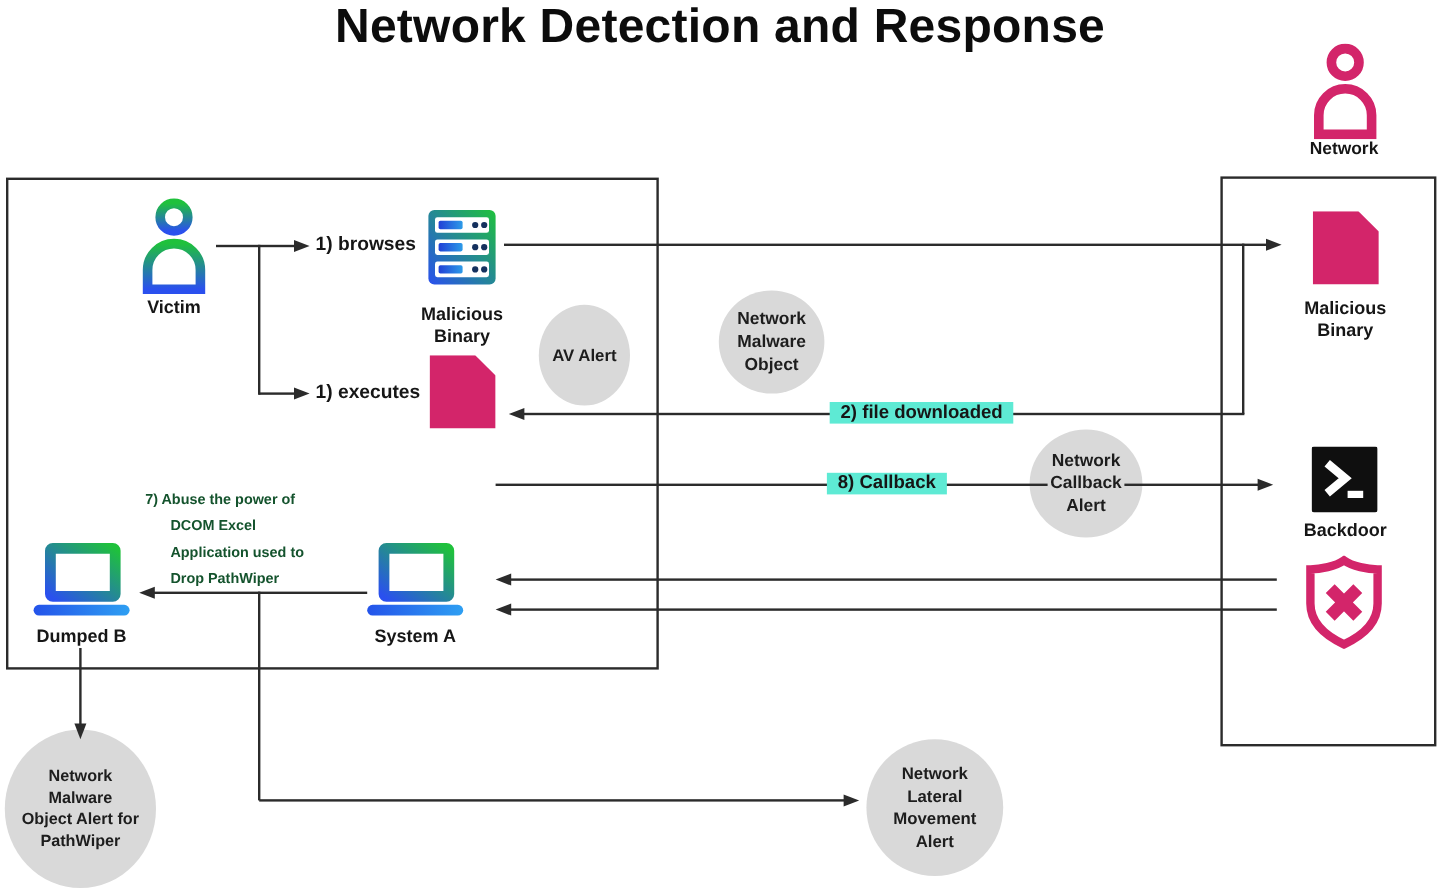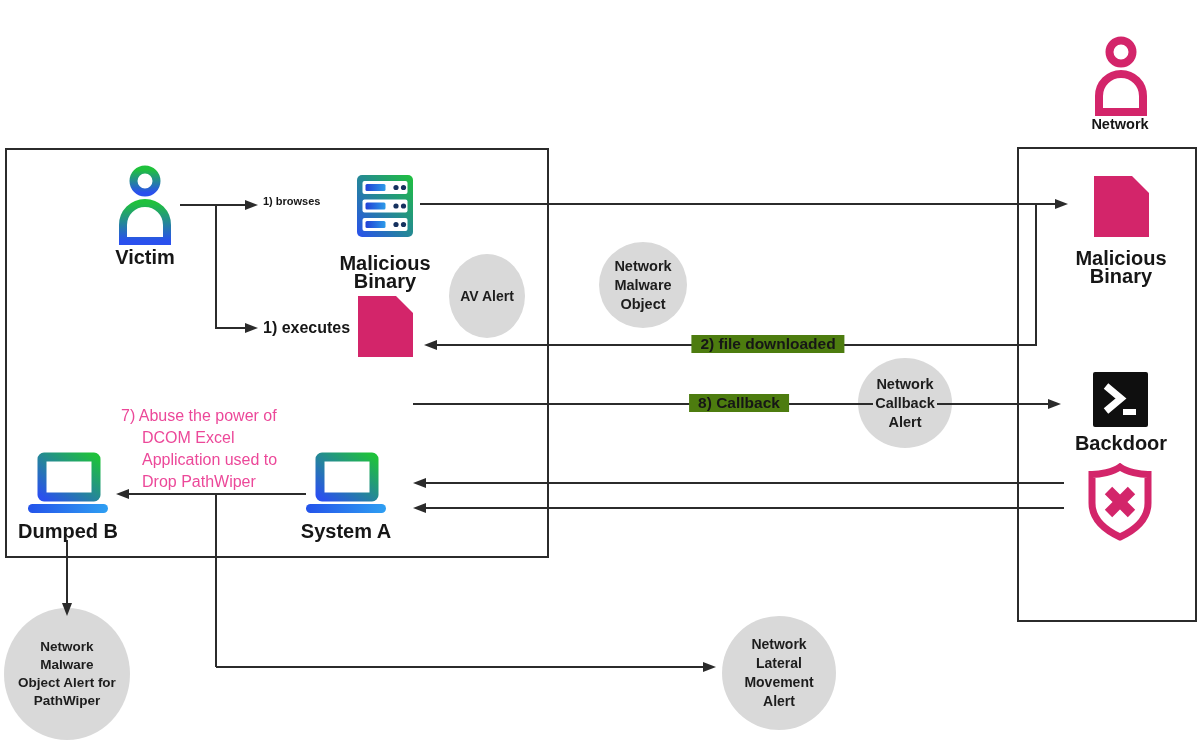--- a/index.html
+++ b/index.html
@@ -10,25 +10,25 @@
   .box{position:absolute;border:2px solid #2b2b2b;box-sizing:border-box;background:transparent;}
   .hline{position:absolute;height:2px;background:#2b2b2b;}
   .vline{position:absolute;width:2px;background:#2b2b2b;}
   .ah{position:absolute;width:0;height:0;}
   .ah.r{border-left:13px solid #2b2b2b;border-top:5px solid transparent;border-bottom:5px solid transparent;}
   .ah.l{border-right:13px solid #2b2b2b;border-top:5px solid transparent;border-bottom:5px solid transparent;}
   .ah.d{border-top:13px solid #2b2b2b;border-left:5px solid transparent;border-right:5px solid transparent;}
   .circle{position:absolute;background:#d9d9d9;border-radius:50%;display:flex;align-items:center;
           justify-content:center;text-align:center;font-weight:600;color:#1d1d1d;white-space:pre-line;}
   .nlabel{position:absolute;font-weight:700;color:#161616;text-align:center;white-space:pre-line;
-          transform:translateX(-50%);font-size:20px;line-height:18px;}
+          transform:translateX(-50%);font-size:15px;line-height:18px;}
   .slabel{position:absolute;font-weight:700;color:#161616;white-space:nowrap;font-size:15.5px;}
-  .slabel.online{transform:translateX(-50%);background:#4d7c0f;padding:0 9px;}
-  .step7{position:absolute;left:121px;top:405px;width:200px;font-size:16px;font-weight:400;
-         line-height:22px;white-space:pre-line;text-indent:-21px;padding-left:21px;color:#ec4899;}
+  .slabel.online{transform:translateX(-50%);background:#5eead4;padding:0 9px;}
+  .step7{position:absolute;left:121px;top:405px;width:200px;font-size:12px;font-weight:700;
+         line-height:22px;white-space:pre-line;text-indent:-21px;padding-left:21px;color:#14532d;}
   .icon{position:absolute;line-height:0;}
   .masktext{position:relative;z-index:5;background:#d9d9d9;padding:1px 2px;}
 </style>
 </head>
 <body>
 
 <div class="canvas">
 
   <svg width="0" height="0" style="position:absolute">
     <defs>
@@ -44,20 +44,21 @@
         <stop offset="0" stop-color="#2240d6"></stop>
           <stop offset="1" stop-color="#2d9be8"></stop>
       </linearGradient>
       <linearGradient id="gBase" x1="0" y1="0" x2="1" y2="0">
         <stop offset="0" stop-color="#2453ea"></stop>
           <stop offset="1" stop-color="#2e9ff2"></stop>
       </linearGradient>
     </defs>
   </svg>
 
+  <div class="title">Network Detection and Response</div>
 
   <div class="box" style="left:5px;top:148px;width:544px;height:410px"></div>
   <div class="box" style="left:1017px;top:147px;width:180px;height:475px"></div>
 
   <div class="circle" style="left:449px;top:254px;width:76px;height:84px;font-size:14px;line-height:19px">AV Alert</div>
   <div class="circle" style="left:599px;top:242px;width:88px;height:86px;font-size:14.5px;line-height:19px">Network
 Malware
 Object</div>
   <div class="circle" style="left:858px;top:358px;width:94px;height:90px;font-size:14.5px;line-height:19px"><span class="masktext">Network
 Callback
@@ -93,21 +94,21 @@
 
   <div class="hline" style="left:124px;top:493px;width:182px"></div>
   <div class="ah l" style="left:116px;top:489px"></div>
   <div class="vline" style="left:215px;top:493px;height:174px"></div>
   <div class="hline" style="left:216px;top:666px;width:491px"></div>
   <div class="ah r" style="left:703px;top:662px"></div>
 
   <div class="vline" style="left:66px;top:540px;height:68px"></div>
   <div class="ah d" style="left:62px;top:603px"></div>
 
-  <div class="slabel" style="left:263px;top:195px;font-size:11px">1) browses</div>
+  <div class="slabel" style="left:263px;top:195px;font-size:16px">1) browses</div>
   <div class="slabel" style="left:263px;top:319px;font-size:16px">1) executes</div>
   <div class="slabel online" style="left:768px;top:335px">2) file downloaded</div>
   <div class="slabel online" style="left:739px;top:394px">8) Callback</div>
   <div class="step7">7) Abuse the power of
 DCOM Excel
 Application used to
 Drop PathWiper</div>
 
   <div class="icon" style="left:116px;top:165px">
     <svg width="58" height="80" viewBox="0 0 58 80">

